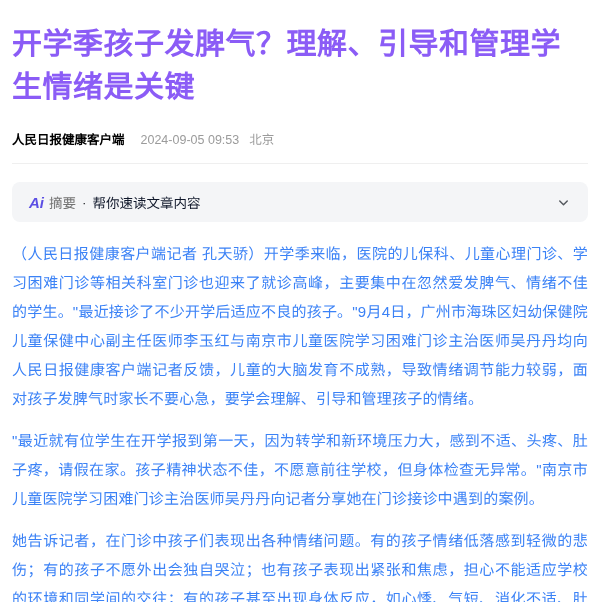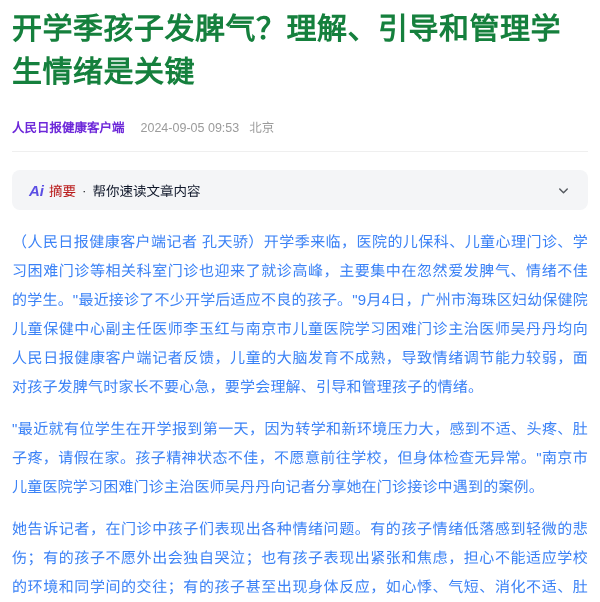--- a/index.html
+++ b/index.html
@@ -11,35 +11,34 @@
       width: 600px;
       height: 602px;
       background: #ffffff;
       padding: 8px 12px 0 12px;
       overflow: hidden;
     }
     .article-title {
       font-size: 30px;
       line-height: 43px;
       font-weight: 700;
-      color: #15803d;
+      color: #8b5cf6;
       letter-spacing: 0.5px;
-      margin-top: 2px;
+      margin-top: 14px;
       margin-bottom: 21px;
-      font-family: Liberation Mono, monospace;
     }
     .byline {
       display: flex;
       align-items: baseline;
       font-size: 12.5px;
       color: #9b9b9b;
       margin-bottom: 15px;
     }
     .byline .source {
-      color: #6d28d9;
+      color: #000000;
       font-weight: 700;
       margin-right: 16px;
       cursor: pointer;
     }
     .byline .datetime { margin-right: 10px; text-align: center; }
     .divider {
       border: none;
       border-top: 1px solid #efefef;
       margin: 0 0 18px 0;
     }
@@ -97,21 +96,21 @@
   <div class="byline">
     <span class="source">人民日报健康客户端</span>
     <span class="datetime">2024-09-05 09:53</span>
     <span class="location">北京</span>
   </div>
 
   <hr class="divider">
 
   <div class="ai-bar" style="background: rgb(244, 245, 247);">
     <span class="ai-logo" style="color: rgb(91, 78, 228);">Ai</span>
-    <span class="ai-label" style="color: #b91c1c;">摘要</span>
+    <span class="ai-label" style="color: #737373;">摘要</span>
     <span class="ai-sep">·</span>
     <span class="ai-desc">帮你速读文章内容</span>
     <span class="ai-chevron">
       <svg width="15" height="15" viewBox="0 0 24 24">
         <path d="M6 9.5l6 6 6-6" fill="none" stroke="#55595f" stroke-width="2.3" stroke-linecap="round" stroke-linejoin="round"></path>
       </svg>
     </span>
   </div>
 
   <div class="content">

